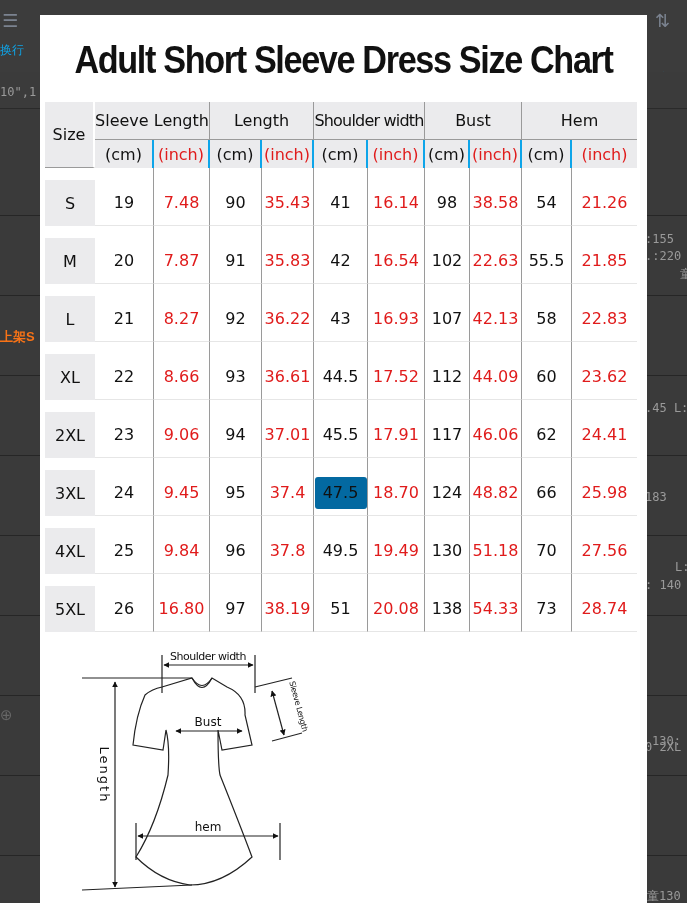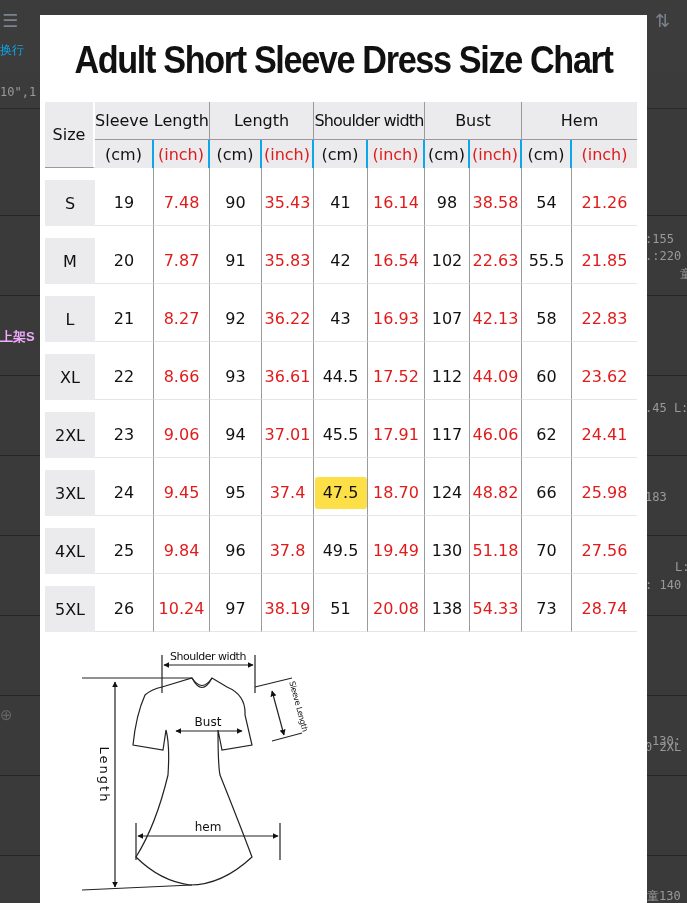--- a/index.html
+++ b/index.html
@@ -8,21 +8,21 @@
     background:#3a3a3a;
     font-family:"Liberation Sans", "DejaVu Sans", sans-serif;
   }
   
   .bg-toolbar { position:absolute; left:0; top:0; width:687px; height:72px; background:#3c3c3c; border-bottom:1px solid #2c2c2c; }
   .bg-formula { position:absolute; left:0; top:72px; width:687px; height:36px; background:#3b3b3b; border-bottom:1px solid #2a2a2a; }
   .bg-tool { position:absolute; color:#0ea5e9; font-size:12px; }
   .bg-icon { position:absolute; color:#7b8390; font-size:18px; }
   .bg-row-line { position:absolute; left:0; width:687px; height:1px; background:#262626; }
   .bg-text { position:absolute; font-family:"DejaVu Sans Mono", monospace; font-size:12px; color:#9a9a9a; white-space:nowrap; }
-  .bg-red { position:absolute; font-size:13px; color:#f0abfc; font-weight:bold; }
+  .bg-red { position:absolute; font-size:13px; color:#f97316; font-weight:bold; }
 
   
   .card {
     position:absolute; left:40px; top:15px; width:607px; height:888px;
     background:#ffffff;
   }
   .title {
     position:absolute; left:0; top:24px; width:607px; text-align:center;
     font-family:"Liberation Sans", sans-serif; font-weight:bold;
     font-size:38px; letter-spacing:-1.5px; color:#111; transform:scaleX(0.9);
@@ -38,21 +38,21 @@
   .h2 th { height:28px; background:#ebebed; border-right:2px solid #0ea5e9; font-size:16px; }
   th.size-h { background:#ebebed; border-right:2px solid #fff; font-size:16px; }
   .h1 th:last-child, .h2 th:last-child { border-right:none; }
   .red { color:#e01b1b;margin-top:24px; }
   .body-row td { height:45px; border-right:1px solid #9a9a9a; border-bottom:1px solid #e6e6e6; }
   .body-row td.sz { background:#ebebed; border-right:none; border-bottom:none; }
   .body-row td:last-child { border-right:none;text-align:center; }
   .spacer td { height:12px; border-right:1px solid #9a9a9a; }
   .spacer td.sz { border-right:none; }
   .spacer td:last-child { border-right:none; }
-  .hl { background:#fde047; border-radius:3px; }
+  .hl { background:#0369a1; border-radius:3px; }
 
   .diagram { position:absolute; left:30px; top:620px; width:260px; height:260px; }
   .note {
     position:absolute; left:303px; top:710px; width:265px;
     font-family:"DejaVu Sans", sans-serif; font-size:13.5px; line-height:18px;
     color:#222; letter-spacing:0.3px;
   }
 </style>
 </head>
 <body>
@@ -329,21 +329,21 @@
           <td></td>
           <td></td>
           <td></td>
           <td></td>
           <td></td>
         </tr>
 
       <tr class="body-row">
         <td class="sz">5XL</td>
         <td>26</td>
-        <td class="red">10.24</td>
+        <td class="red">16.80</td>
         <td>97</td>
         <td class="red">38.19</td>
         <td>51</td>
         <td class="red">20.08</td>
         <td>138</td>
         <td class="red">54.33</td>
         <td>73</td>
         <td class="red">28.74</td>
       </tr>
     </tbody>

